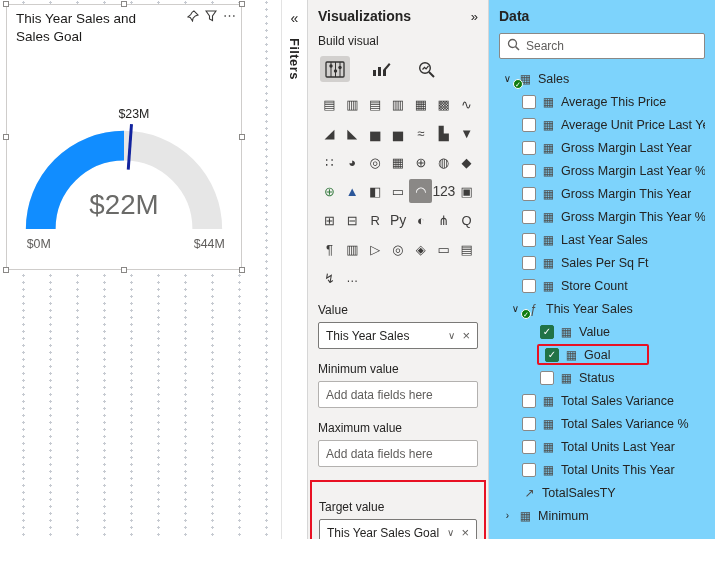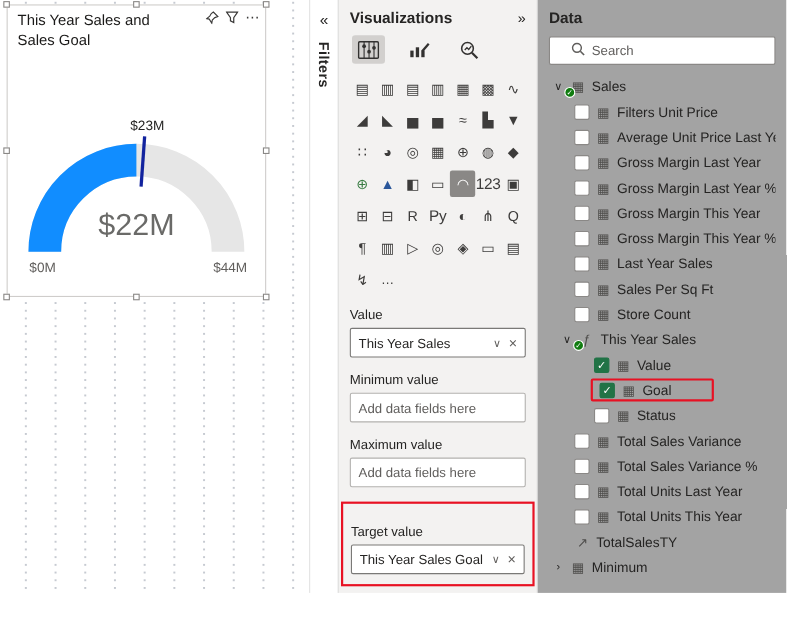--- a/index.html
+++ b/index.html
@@ -45,23 +45,23 @@
   .well-label{font-size:12px;color:#252423;margin-bottom:5px}
   .well-box{height:27px;background:#fff;border:1px solid #7a7977;border-radius:2px;display:flex;align-items:center;padding:0 7px;font-size:12px}
   .well-box.empty{border-color:#b3b1af;color:#605e5c}
   .well-value{flex:1;white-space:nowrap;overflow:hidden;text-overflow:ellipsis}
   .well-ico{color:#605e5c;font-size:10px;margin-left:7px;cursor:pointer}
   .well-ico.x{font-size:13px}
   .hl-target{border:2px solid var(--red,#E81123);margin:13px -8px 0;padding:18px 7px 9px}
   .hl-target .well-label{margin-top:0}
 
   
-  .data-pane{flex:1;background:#a3a3a3;padding:8px 10px 0;display:flex;flex-direction:column;overflow:hidden}
+  .data-pane{flex:1;background:#7dd3fc;padding:8px 10px 0;display:flex;flex-direction:column;overflow:hidden}
   .search-box{margin-top:9px;height:26px;background:#fff;border:1px solid #8a8886;border-radius:2px;
-    display:flex;align-items:center;padding:0 19px;gap:6px;flex:none}
+    display:flex;align-items:center;padding:0 7px;gap:6px;flex:none}
   .search-box input{border:0;outline:0;flex:1;font:inherit;font-size:12px;color:#252423;background:transparent;min-width:0}
   .search-box input::placeholder{color:#605e5c}
   #data-rows{margin-top:8px;overflow:hidden}
   .drow{display:flex;align-items:center;height:23px}
   .drow-inner{display:flex;align-items:center;gap:5px;height:21px;padding:0 3px;border-radius:2px}
   .drow-inner.hl{border:2px solid var(--red,#E81123);min-width:112px;padding:0 6px}
   .exp{width:11px;font-size:10px;color:#252423;text-align:center;cursor:pointer}
   .cb{width:14px;height:14px;border:1px solid #8a8886;border-radius:2px;background:#fff;flex:none;
     display:flex;align-items:center;justify-content:center;cursor:pointer}
   .cb.checked{background:var(--check,#217346);border-color:var(--check,#217346);color:#fff;font-size:10px}
@@ -117,20 +117,21 @@
   <div class="filters-strip">
     <span class="expand-icon">«</span>
     <span class="filters-vert">Filters</span>
   </div>
 
   <div class="viz-pane">
     <div class="pane-title-row">
       <span>Visualizations</span>
       <span class="collapse">»</span>
     </div>
+    <div class="build-label">Build visual</div>
 
     <div class="mode-tabs">
       <span class="mode selected">
         <svg width="20" height="17" viewBox="0 0 20 17">
             <rect x="1" y="1" width="18" height="15" rx="1" fill="none" stroke="#323130" stroke-width="1.3"></rect>
             <line x1="6" y1="1" x2="6" y2="16" stroke="#323130"></line>
             <line x1="10.5" y1="1" x2="10.5" y2="16" stroke="#323130"></line>
             <line x1="15" y1="1" x2="15" y2="16" stroke="#323130"></line>
             <circle cx="6" cy="5" r="1.7" fill="#323130"></circle>
             <circle cx="10.5" cy="10" r="1.7" fill="#323130"></circle>
@@ -250,21 +251,21 @@
           <div class="drow-inner">
             <span class="exp">∨</span>
             <span class="fico">▦<span class="badge">✓</span></span>
             <span class="flabel">Sales</span>
           </div>
         </div>
         <div class="drow" style="padding-left: 20px;">
           <div class="drow-inner">
             <span class="cb"></span>
             <span class="fico">▦</span>
-            <span class="flabel">Filters Unit Price</span>
+            <span class="flabel">Average This Price</span>
           </div>
         </div>
         <div class="drow" style="padding-left: 20px;">
           <div class="drow-inner">
             <span class="cb"></span>
             <span class="fico">▦</span>
             <span class="flabel">Average Unit Price Last Year</span>
           </div>
         </div>
         <div class="drow" style="padding-left: 20px;">

